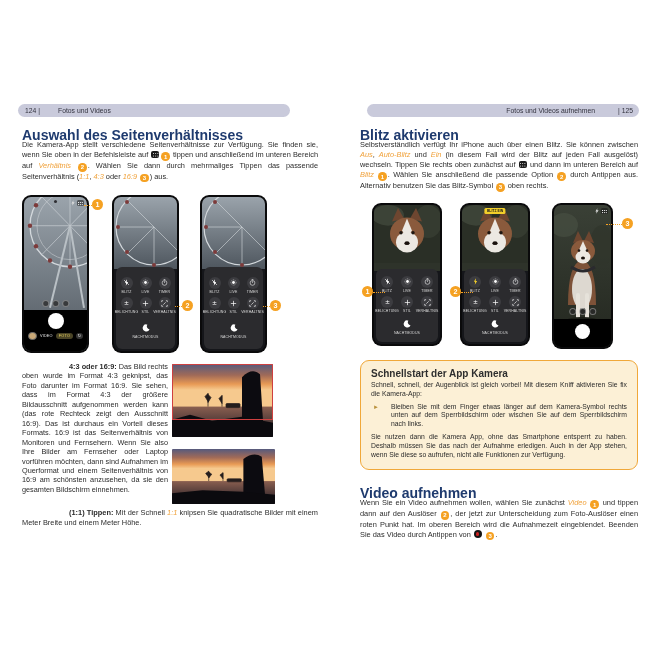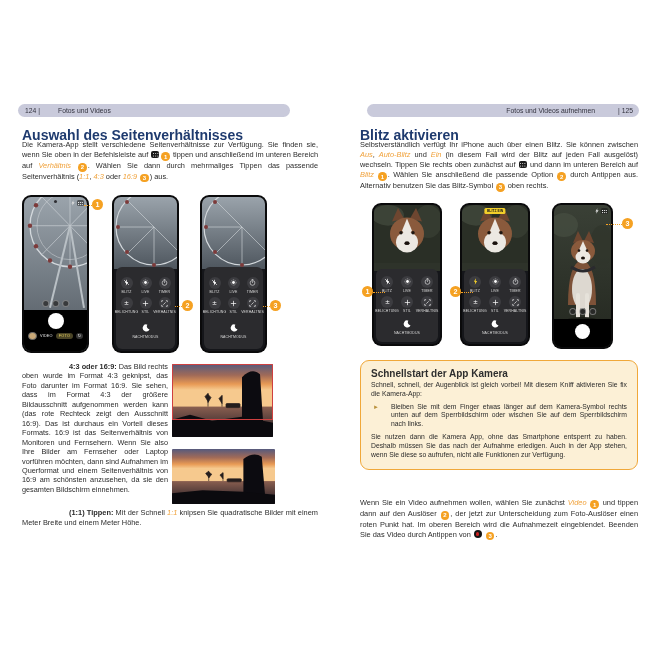--- a/index.html
+++ b/index.html
@@ -658,15 +658,16 @@
     <div class="tipbox" style="top:256px">
       <h3>Schnellstart der App Kamera</h3>
       <p>Schnell, schnell, der Augenblick ist gleich vorbei! Mit diesem Kniff aktivieren Sie fix die Kamera-App:</p>
       <div class="bullet-row">
         <span class="bullet-arrow">►</span>
         <p class="bullet-text">Bleiben Sie mit dem Finger etwas länger auf dem Kamera-Symbol rechts unten auf dem Sperrbildschirm oder wischen Sie auf dem Sperrbildschirm nach links.</p>
       </div>
       <p>Sie nutzen dann die Kamera App, ohne das Smartphone entsperrt zu haben. Deshalb müssen Sie das nach der Aufnahme erledigen. Auch in der App stehen, wenn Sie diese so aufrufen, nicht alle Funktionen zur Verfügung.</p>
     </div>
 
+    <h2 class="sec" style="top:381px">Video aufnehmen</h2>
     <p class="body" style="top:394px"><span class="seg-n">Wenn Sie ein Video aufnehmen wollen, wählen Sie zunächst </span><span class="seg-ai">Video</span><span class="seg-n"> </span><span class="seg-callout">1</span><span class="seg-n"> und tippen dann auf den Auslöser </span><span class="seg-callout">2</span><span class="seg-n">, der jetzt zur Unterscheidung zum Foto-Auslöser einen roten Punkt hat. Im oberen Bereich wird die Aufnahmezeit eingeblendet. Beenden Sie das Video durch Antippen von </span><span class="seg-icon-record"></span><span class="seg-n"> </span><span class="seg-callout">3</span><span class="seg-n">.</span></p>
   </div>
 </div>
 
 </body></html>

